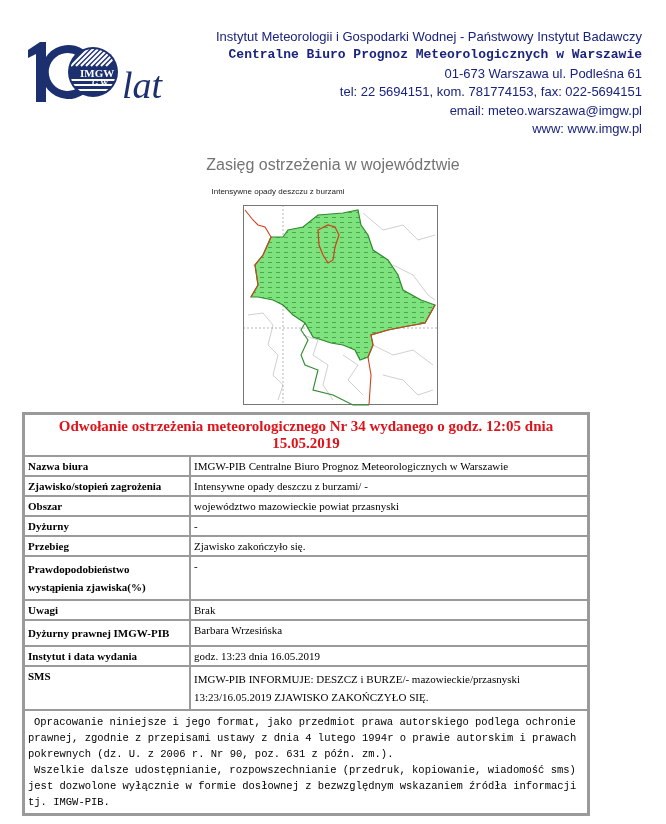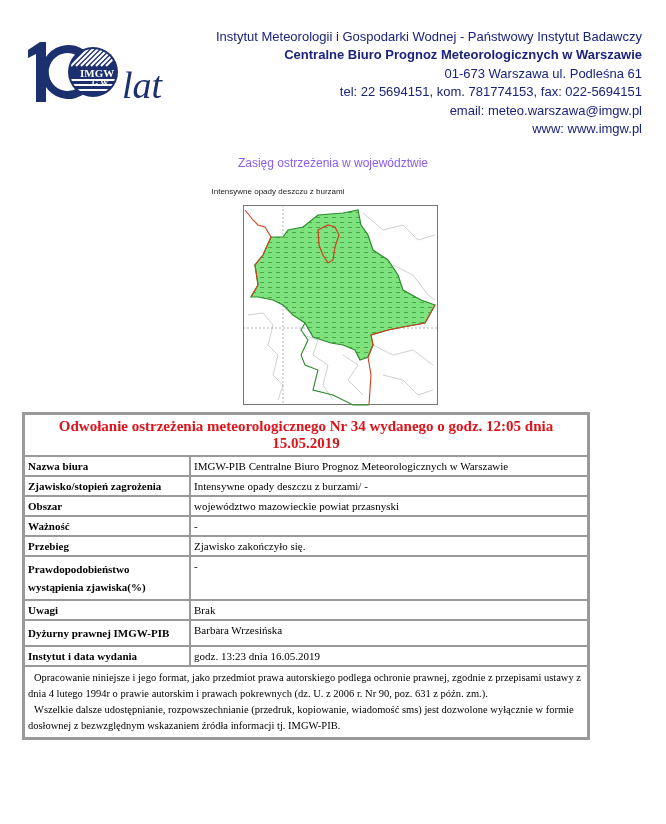--- a/index.html
+++ b/index.html
@@ -1,27 +1,27 @@
 <!DOCTYPE html>
 <html><head>
 <meta charset="utf-8">
 <style>
   html, body { margin:0; padding:0; background:#fff; }
   body { width:666px; height:824px; position:relative; overflow:hidden; font-family:"Liberation Sans", sans-serif; }
   .logo { position:absolute; left:26px; top:36px; width:170px; height:70px; }
   .hdr { position:absolute; right:24px; top:28px; text-align:right; font-family:"Liberation Sans", sans-serif; font-size:13px; line-height:18.4px; color:#1a237e; }
-  .hdr .bold { font-weight:bold; }
-  .title { position:absolute; left:0; width:666px; top:156px; text-align:center; font-size:12px; color:#8b5cf6; }
+  .hdr .bold { font-weight:bold;font-family:Liberation Mono, monospace; }
+  .title { position:absolute; left:0; width:666px; top:156px; text-align:center; font-size:16px; color:#737373; }
   .subtitle { position:absolute; left:0; width:556px; top:187px; text-align:center; font-size:8px; color:#222; }
   .map { position:absolute; left:243px; top:205px; width:195px; height:205px; }
   table.warn { position:absolute; left:22px; top:412px; width:568px; border-collapse:separate; border-spacing:0; border:2px solid #9a9a9a; font-family:"Liberation Serif", serif; font-size:11px; color:#000; }
   table.warn td { border:1px solid #9a9a9a; padding:3px 3px; vertical-align:top; }
   table.warn td.lbl { width:158px; font-weight:bold; }
   td.head { text-align:center; color:#e0131a; font-size:15px; font-weight:bold; padding:6px 2px; }
-  td.foot { font-size:10.5px; line-height:16px; padding:4px 3px; }
+  td.foot { font-size:10.5px; line-height:16px; padding:4px 3px;font-family:Liberation Mono, monospace; }
   .lh { line-height:18px;margin-left:7px; }
 </style>
 </head>
 <body>
 
 <svg class="logo" viewBox="0 0 170 70">
   <g fill="#1c2f6e">
     <path d="M2 14 L14 6 L20 6 L20 66 L10 66 L10 18 L2 22 Z"></path>
     <path d="M58 14 A27 27 0 1 0 58 58 L52 52 A19 19 0 1 1 52 20 Z"></path>
   </g>
@@ -101,21 +101,21 @@
       </tr>
   <tr>
         <td class="lbl">Zjawisko/stopień zagrożenia</td>
         <td>Intensywne opady deszczu z burzami/ -</td>
       </tr>
   <tr>
         <td class="lbl">Obszar</td>
         <td>województwo mazowieckie powiat przasnyski</td>
       </tr>
   <tr>
-        <td class="lbl">Ważność</td>
+        <td class="lbl">Dyżurny</td>
         <td>-</td>
       </tr>
   <tr>
         <td class="lbl">Przebieg</td>
         <td>Zjawisko zakończyło się.</td>
       </tr>
   <tr>
         <td class="lbl lh">Prawdopodobieństwo wystąpienia zjawiska(%)</td>
         <td>-</td>
       </tr>
@@ -125,19 +125,23 @@
       </tr>
   <tr>
         <td class="lbl lh">Dyżurny prawnej IMGW-PIB</td>
         <td>Barbara Wrzesińska</td>
       </tr>
   <tr>
         <td class="lbl">Instytut i data wydania</td>
         <td>godz. 13:23 dnia 16.05.2019</td>
       </tr>
   <tr>
+        <td class="lbl">SMS</td>
+        <td class="lh">IMGW-PIB INFORMUJE: DESZCZ i BURZE/- mazowieckie/przasnyski 13:23/16.05.2019 ZJAWISKO ZAKOŃCZYŁO SIĘ.</td>
+      </tr>
+  <tr>
         <td colspan="2" class="foot">
     <div style="text-indent:6px">Opracowanie niniejsze i jego format, jako przedmiot prawa autorskiego podlega ochronie prawnej, zgodnie z przepisami ustawy z dnia 4 lutego 1994r o prawie autorskim i prawach pokrewnych (dz. U. z 2006 r. Nr 90, poz. 631 z późn. zm.).</div>
     <div style="text-indent:6px">Wszelkie dalsze udostępnianie, rozpowszechnianie (przedruk, kopiowanie, wiadomość sms) jest dozwolone wyłącznie w formie dosłownej z bezwzględnym wskazaniem źródła informacji tj. IMGW-PIB.</div>
   </td>
       </tr>
 </tbody>
   </table>
 
 </body></html>

